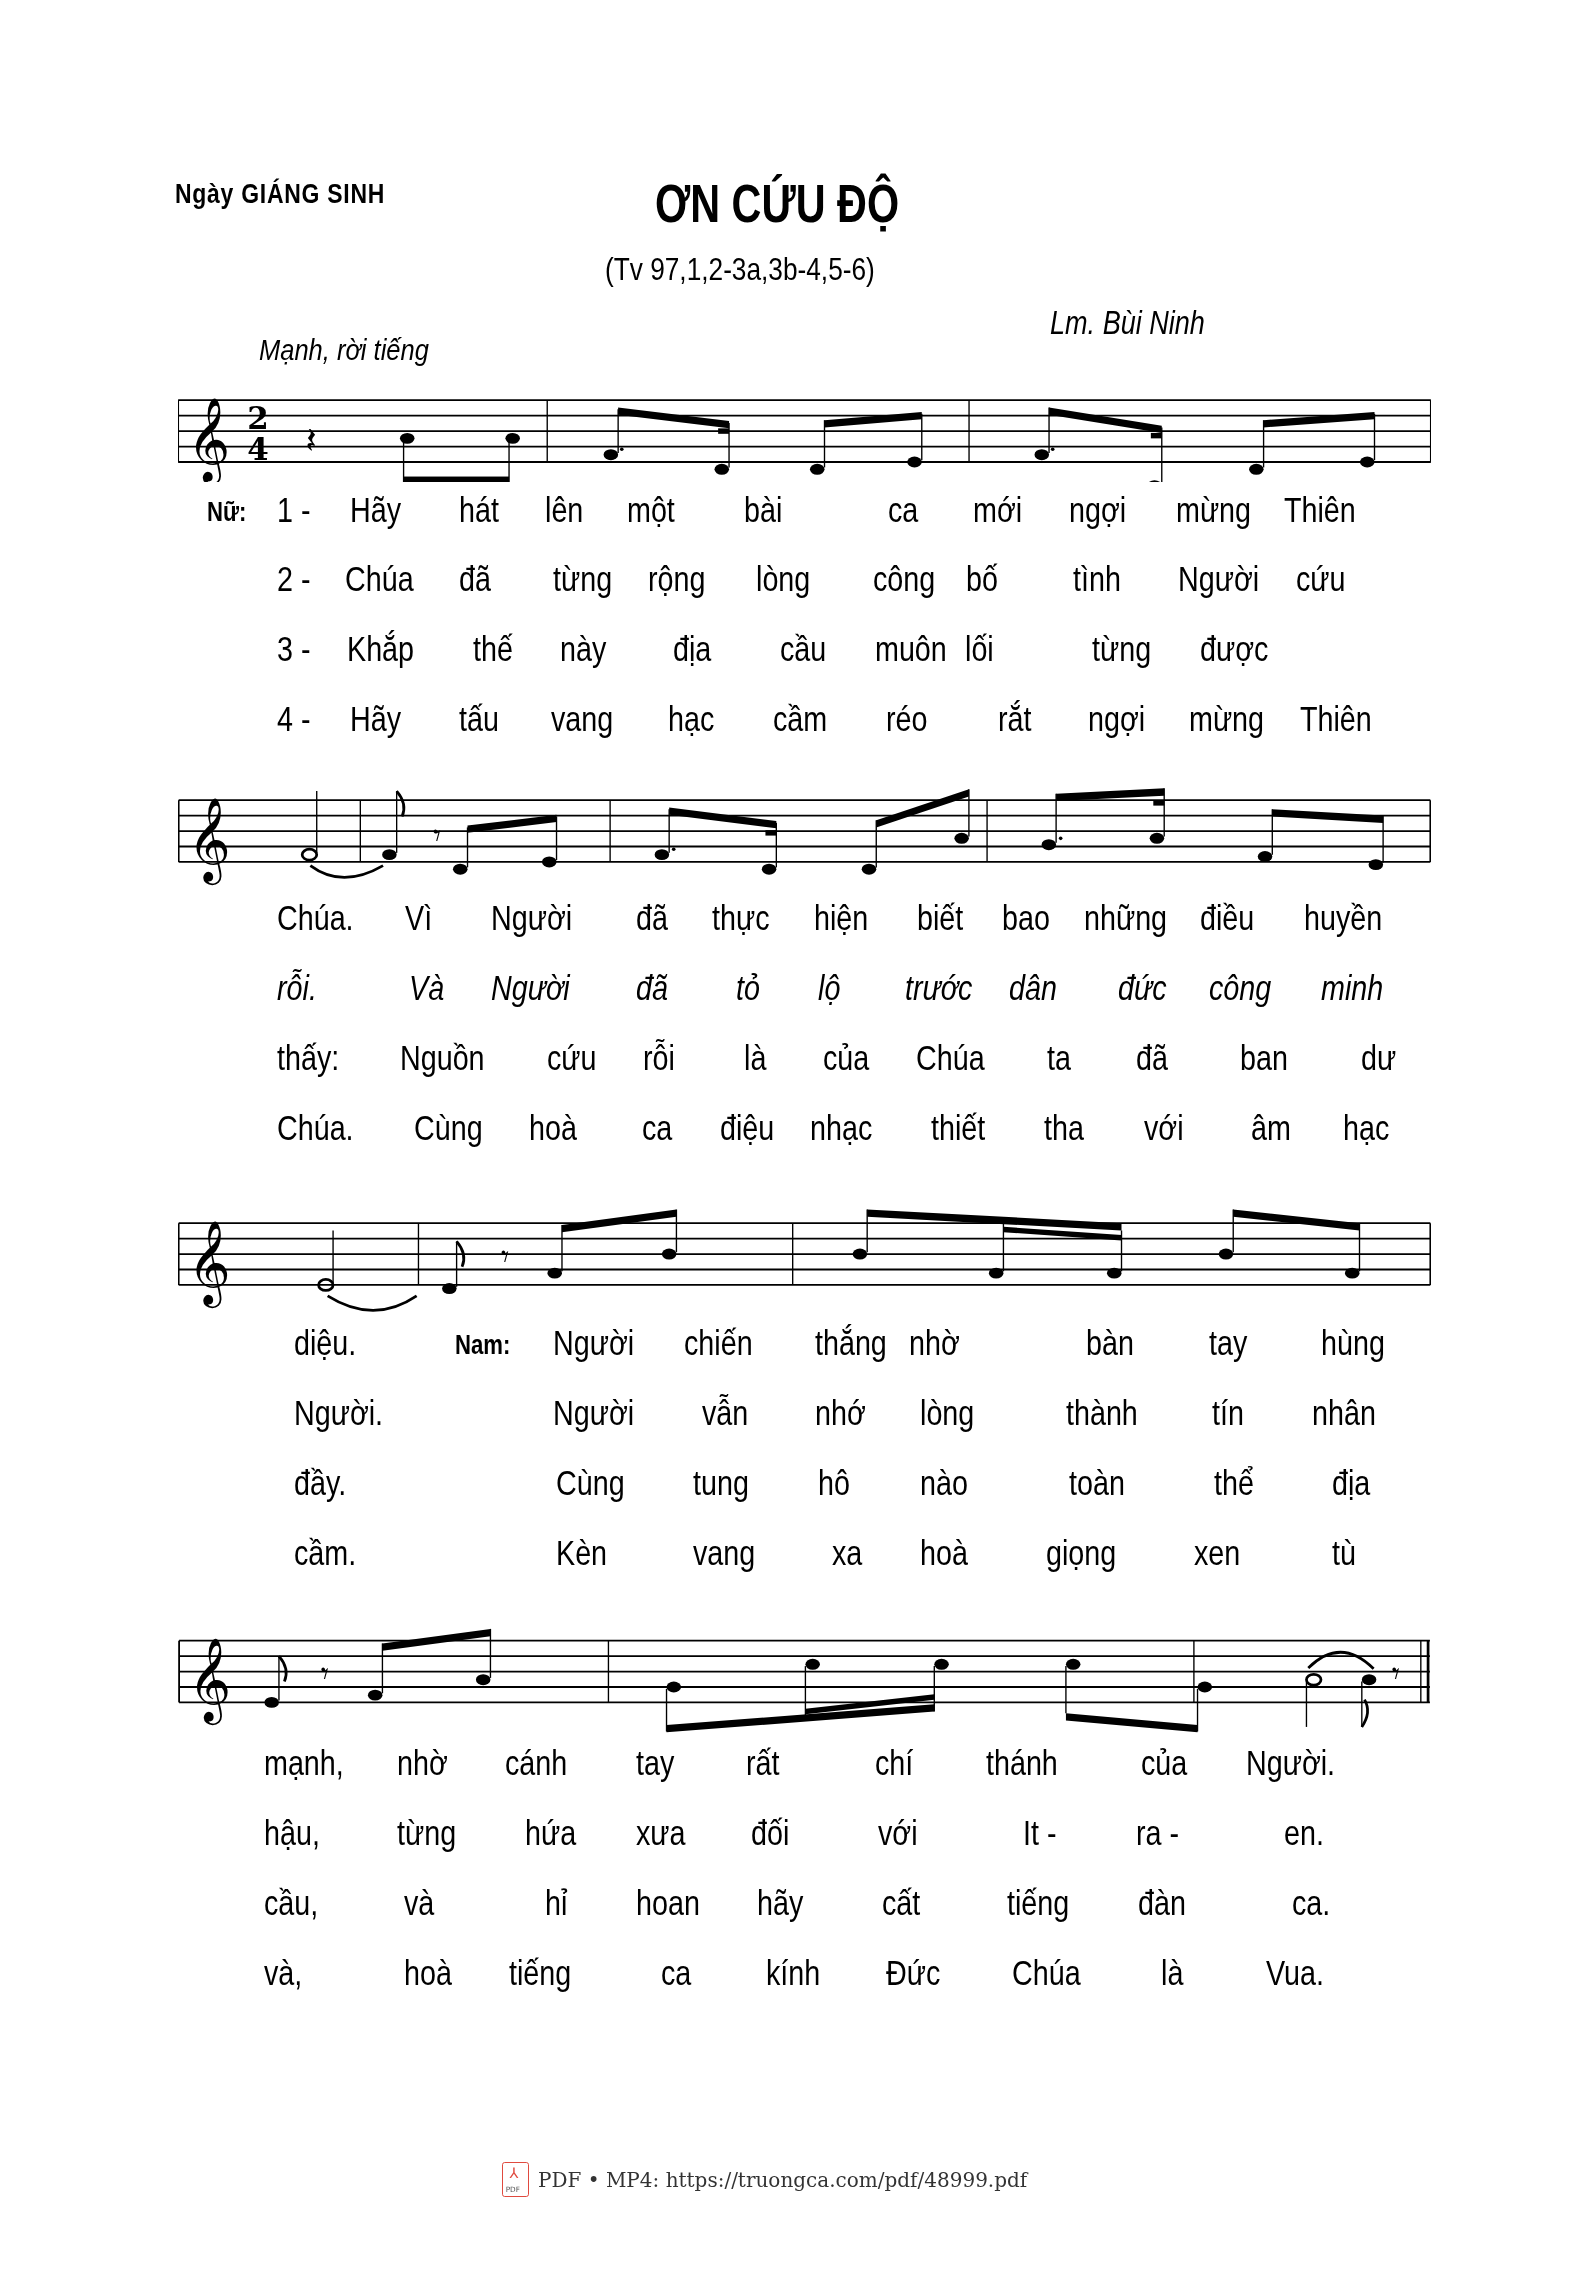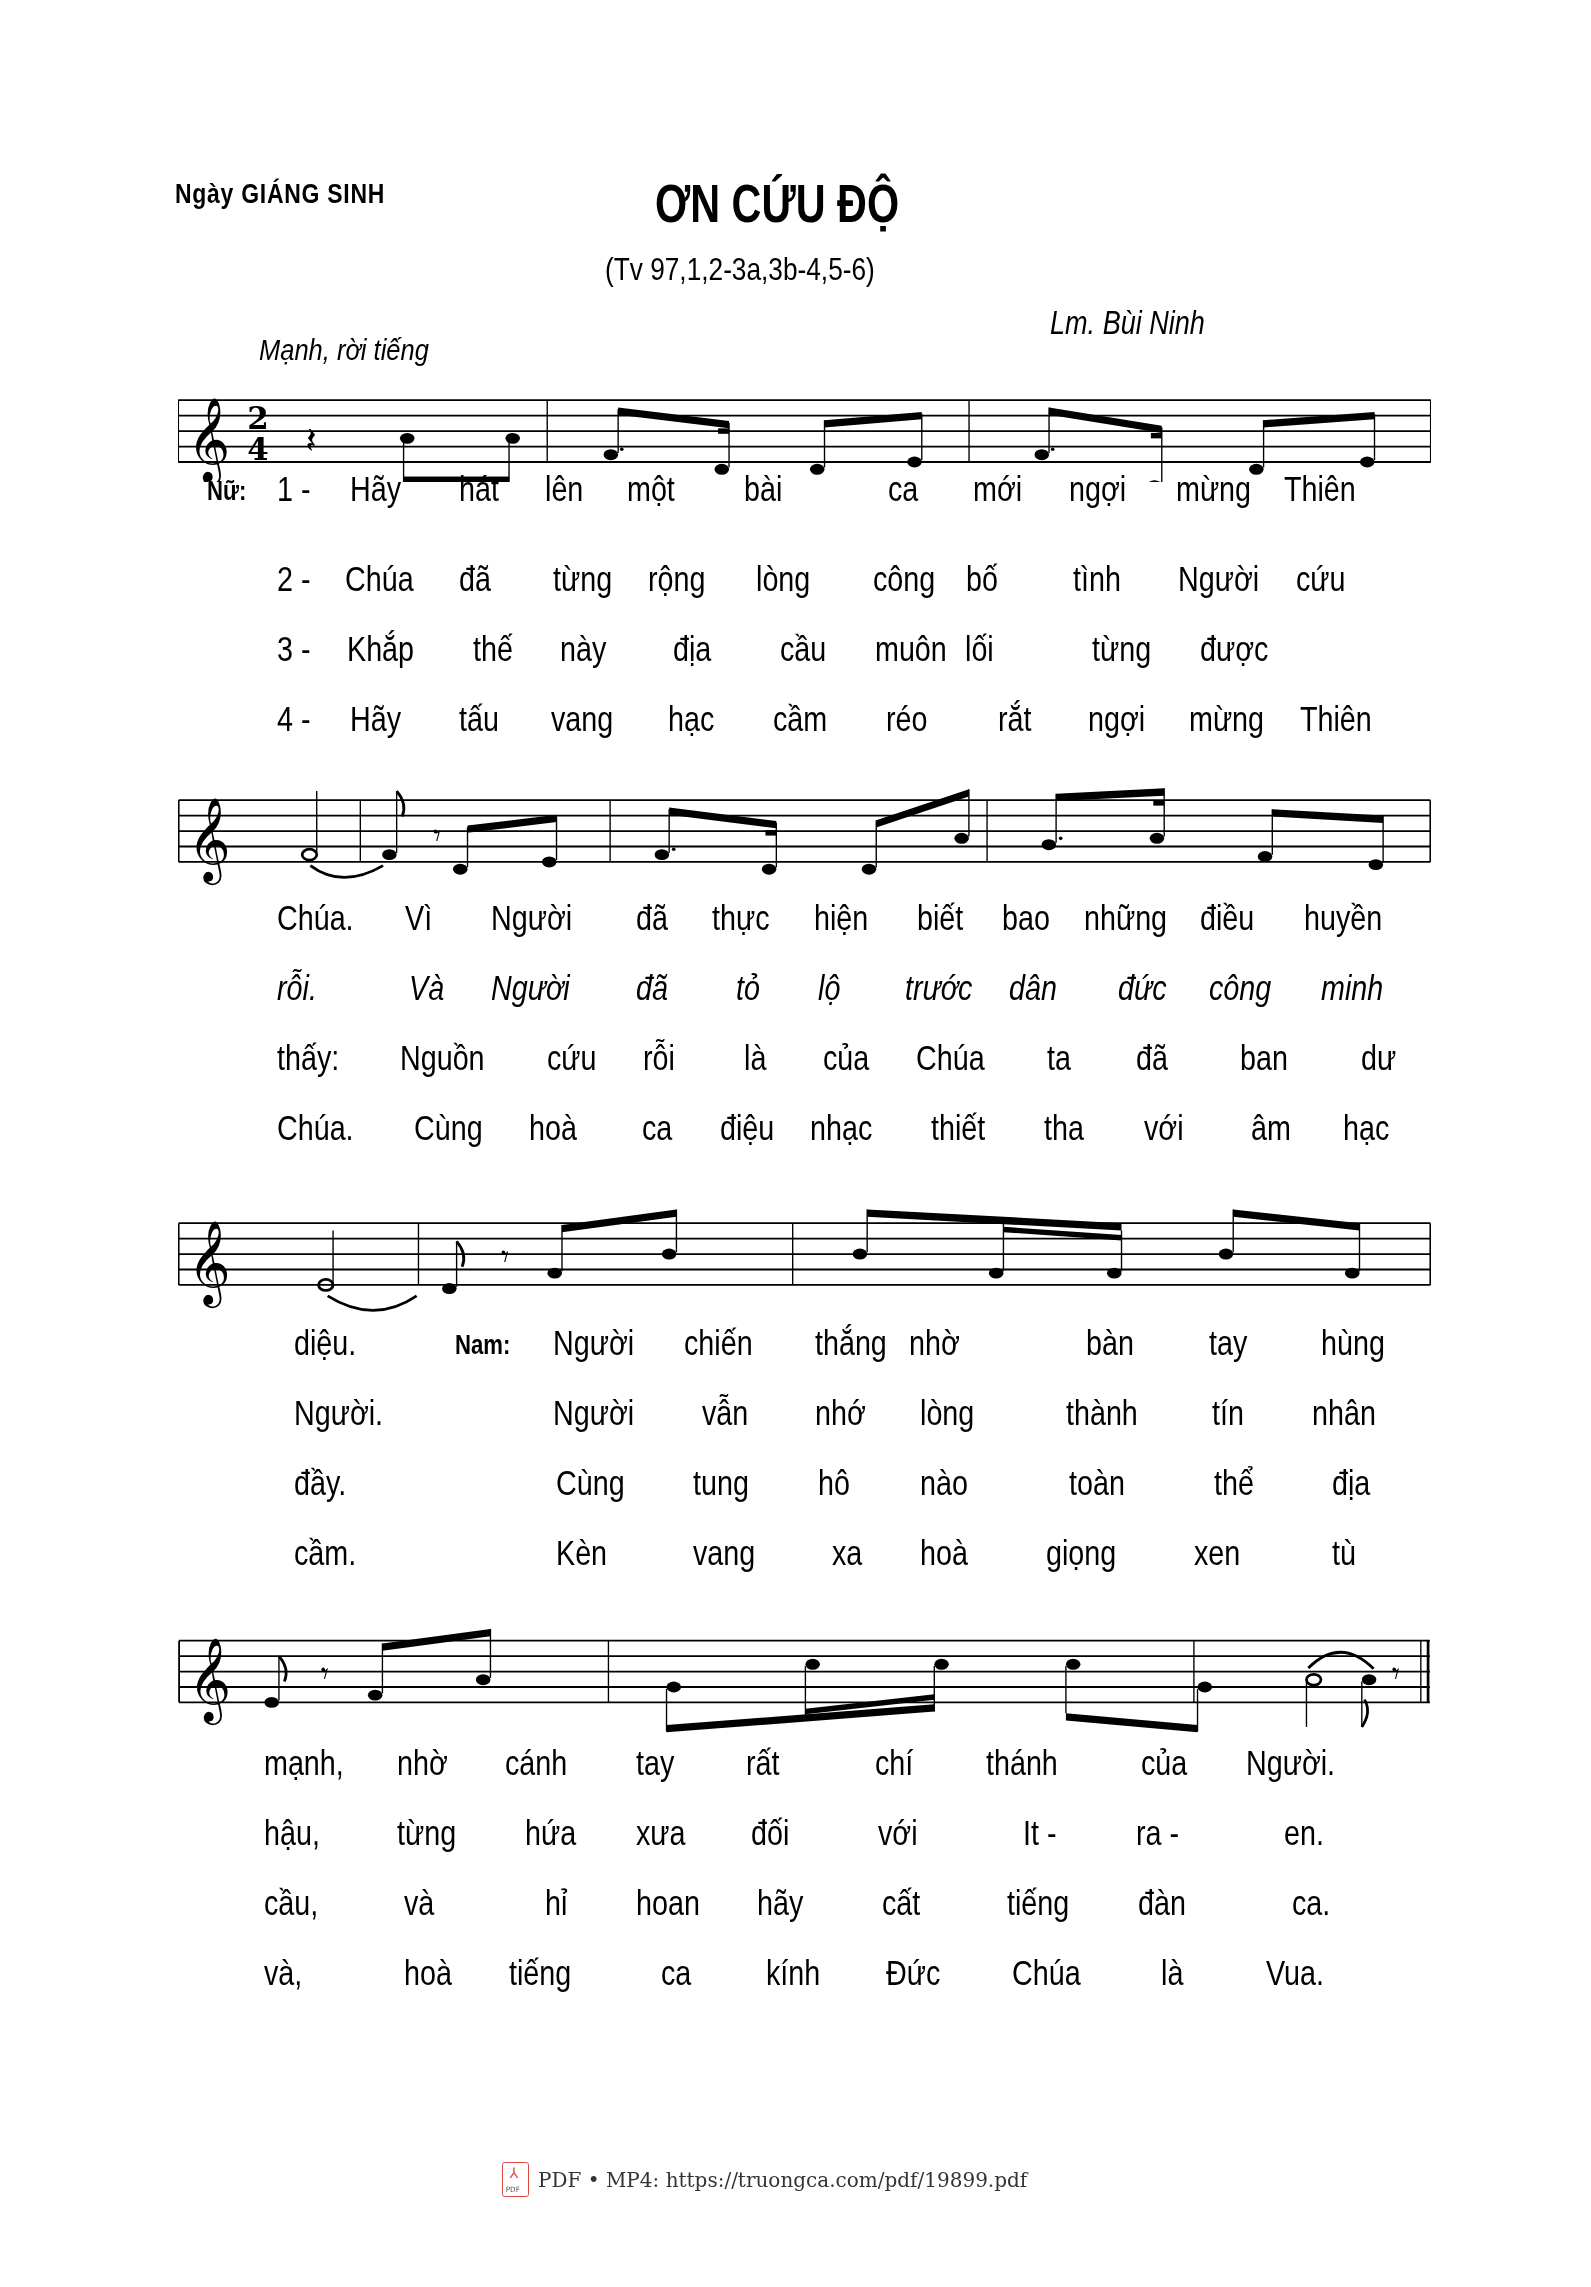--- a/index.html
+++ b/index.html
@@ -79,21 +79,21 @@
       <polygon points="484,28 606,43 606,51 484,36"></polygon>
         <rect x="594" y="51" width="12" height="6"></rect>
       <polygon points="711,42 818,33 818,41 711,50"></polygon>
       <polygon points="958,28 1082,48 1082,56 958,36"></polygon>
         <rect x="1070" y="56" width="12" height="6"></rect>
       <polygon points="1194,42 1316,33 1316,41 1194,50"></polygon>
     </g>
   </svg>
 </div>
 
-<div class="lyric-row" style="top:469px;">
+<div class="lyric-row" style="top:490px;">
   <span class="voice-label" style="left:207px;">Nữ:</span>
   <span style="left:277px;">1 -</span>
   <span style="left:350px;">Hãy</span>
   <span style="left:459px;">hát</span>
   <span style="left:545px;">lên</span>
   <span style="left:627px;">một</span>
   <span style="left:744px;">bài</span>
   <span style="left:888px;">ca</span>
   <span style="left:973px;">mới</span>
   <span style="left:1069px;">ngợi</span>
@@ -439,15 +439,15 @@
   <span style="left:1012px;">Chúa</span>
   <span style="left:1161px;">là</span>
   <span style="left:1266px;">Vua.</span>
 </div>
 
 <div class="abs footer">
   <div class="pdf-icon">
     <span class="glyph">⅄</span>
     <span class="txt">PDF</span>
   </div>
-  <span class="footer-text">PDF • MP4: https://truongca.com/pdf/19899.pdf</span>
+  <span class="footer-text">PDF • MP4: https://truongca.com/pdf/48999.pdf</span>
 </div>
 
 
 </body></html>

